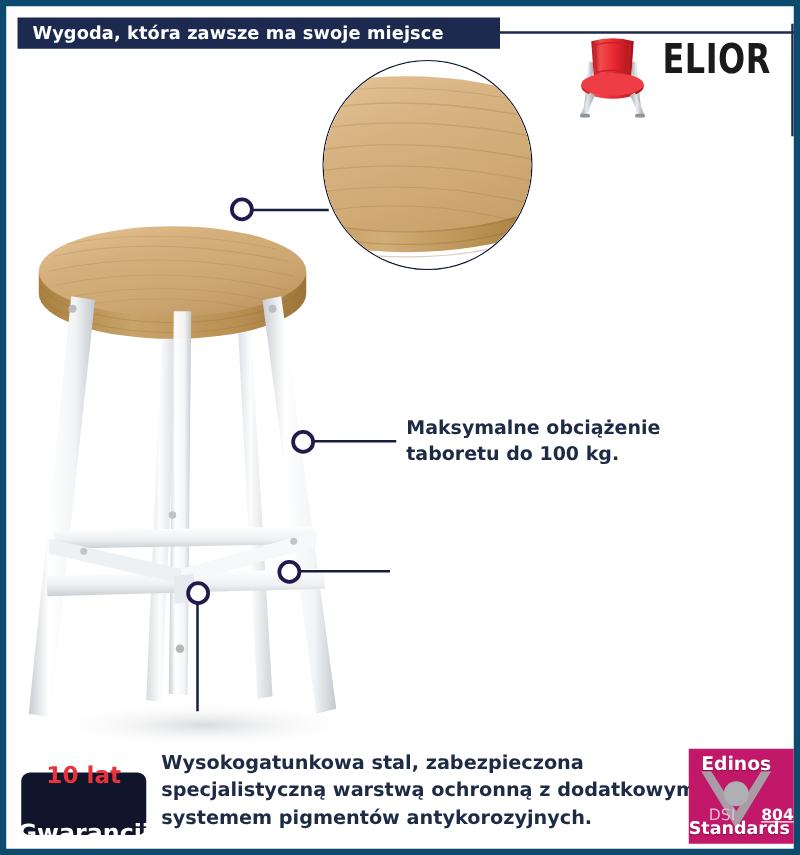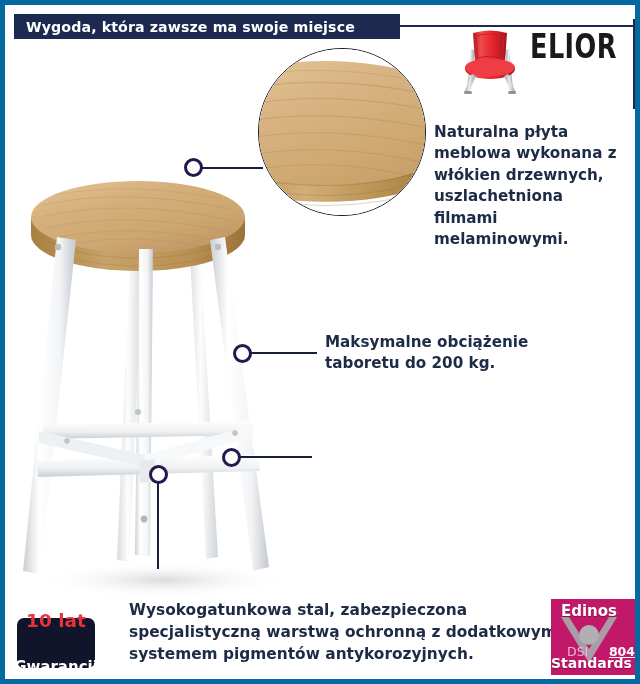--- a/index.html
+++ b/index.html
@@ -4,21 +4,21 @@
 <style>
   html,body{margin:0;padding:0;}
   body{
     width:640px;height:684px;
     background:#16203c;
     font-family:"DejaVu Sans","Liberation Sans",sans-serif;
     overflow:hidden;
   }
   #infographic{
     position:absolute;left:0;top:0;width:640px;height:684px;
-    background:#0369a1;
+    background:#0c4a6e;
   }
   .canvas{
     position:absolute;left:5px;top:5px;
     width:630px;height:674px;
     background:#ffffff;
     overflow:hidden;
   }
 
   
   .title-bar{
@@ -86,30 +86,30 @@
     color:#1d2b45;font-weight:bold;
     font-size:15.2px;line-height:21.4px;
   }
   #callout-text-1{left:429px;top:117px;width:190px;}
   #callout-text-2{left:320px;top:327px;width:260px;}
   #callout-text-3{left:313px;top:420px;width:265px;}
   #callout-text-4{left:124px;top:548px;width:430px;font-size:15.4px;line-height:21.8px;margin-top:47px;}
 
   
   .warranty{
-    position:absolute;left:12px;top:613px;width:78px;height:50px;
+    position:absolute;left:12px;top:613px;width:100px;height:50px;
     background:#10152b;border-radius:7px;z-index:18;
     display:flex;flex-direction:column;align-items:center;justify-content:center;gap:28px;
   }
   .warranty .w1{
     color:#e8323c;font-size:18.5px;font-weight:bold;line-height:19px;
     font-family:"DejaVu Sans","Liberation Sans",sans-serif;
   }
   .warranty .w2{
-    color:#ffffff;font-size:15px;font-weight:bold;line-height:17px;margin-top:1px;
+    color:#ffffff;font-size:19px;font-weight:bold;line-height:17px;margin-top:1px;
   }
 
   
   .edinos{
     position:absolute;left:546px;top:594px;width:88px;height:76px;
     background:#c2186a;z-index:18;overflow:hidden;
   }
   .ed-top{
     position:absolute;left:0;top:3px;width:76px;text-align:center;
     color:#ffffff;font-size:15px;font-weight:bold;
@@ -296,25 +296,24 @@
           <path d="M-30 134 A150 62 0 0 0 174 134" stroke-width="0.9"></path>
           <path d="M-30 144 A150 62 0 0 0 174 144" stroke-width="0.9"></path>
         </g>
 
         <path d="M104 168 L112 180 L146 180 L140 166 Z" fill="#f2f4f6"></path>
       </svg>
     </div>
 
     <div class="leader" style="left:196px;top:161.5px;width:62px;height:2px;"></div>
     <div class="marker" style="left:179px;top:153px;"></div>
-    <div class="callout" id="callout-text-1">Naturalna płyta meblowa wykonana z włókien drzewnych, uszlachetniona filmami melaminowymi.</div>
 
     <div class="leader" style="left:246px;top:347px;width:66px;height:2px;"></div>
     <div class="marker" style="left:228px;top:338.5px;"></div>
-    <div class="callout" id="callout-text-2">Maksymalne obciążenie taboretu do 200 kg.</div>
+    <div class="callout" id="callout-text-2">Maksymalne obciążenie taboretu do 100 kg.</div>
 
     <div class="leader" style="left:235px;top:451px;width:72px;height:2px;"></div>
     <div class="marker" style="left:217px;top:442.5px;"></div>
 
     <div class="leader" style="left:152px;top:476px;width:2px;height:88px;"></div>
     <div class="marker" style="left:144px;top:460px;"></div>
     <div class="callout" id="callout-text-4">Wysokogatunkowa stal, zabezpieczona specjalistyczną warstwą ochronną z dodatkowym systemem pigmentów antykorozyjnych.</div>
 
     <div class="warranty">
       <span class="w1">10 lat</span>

